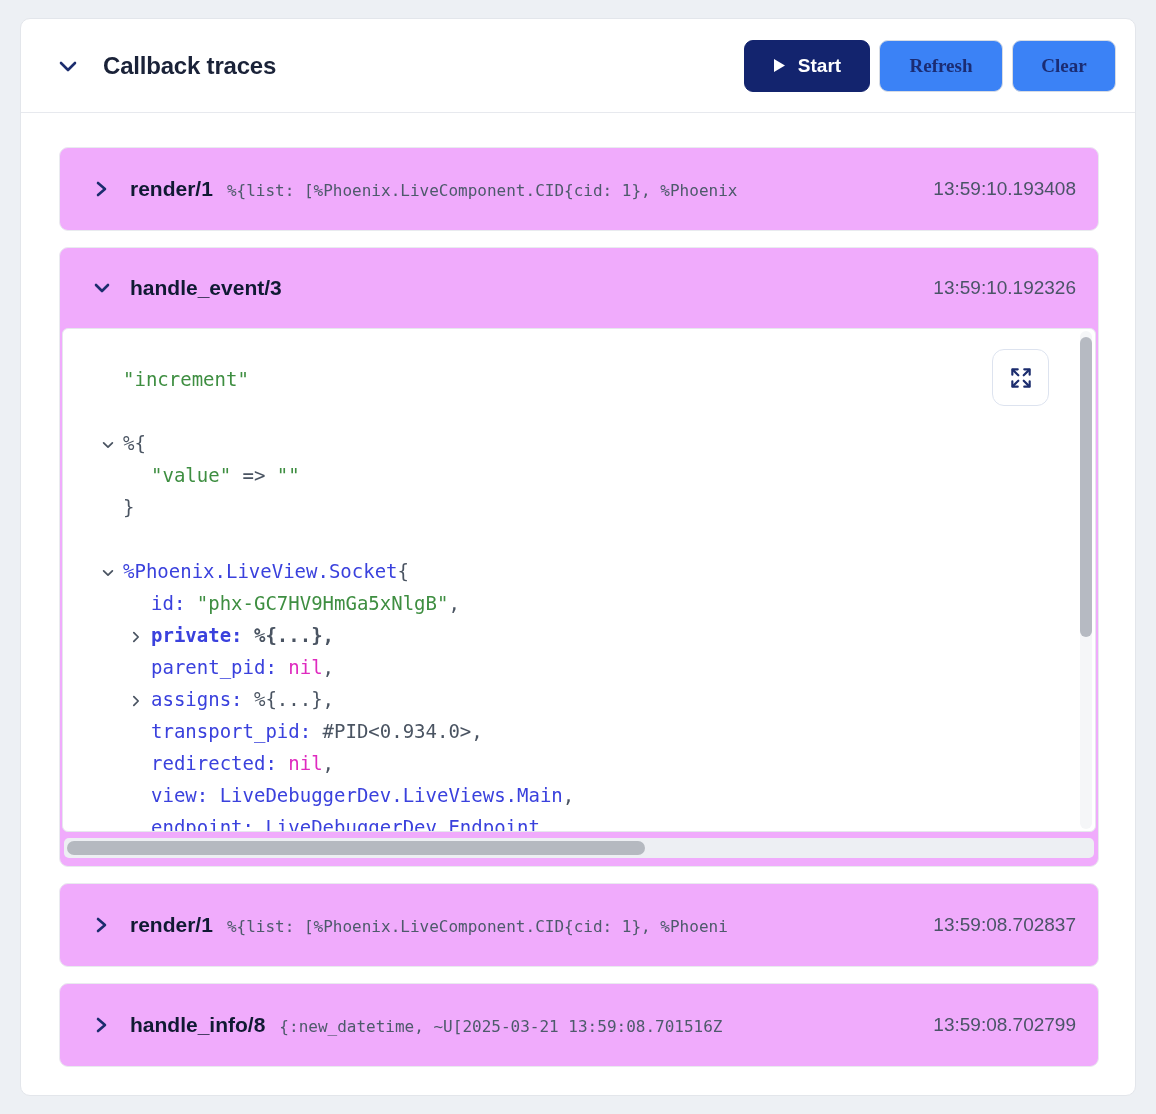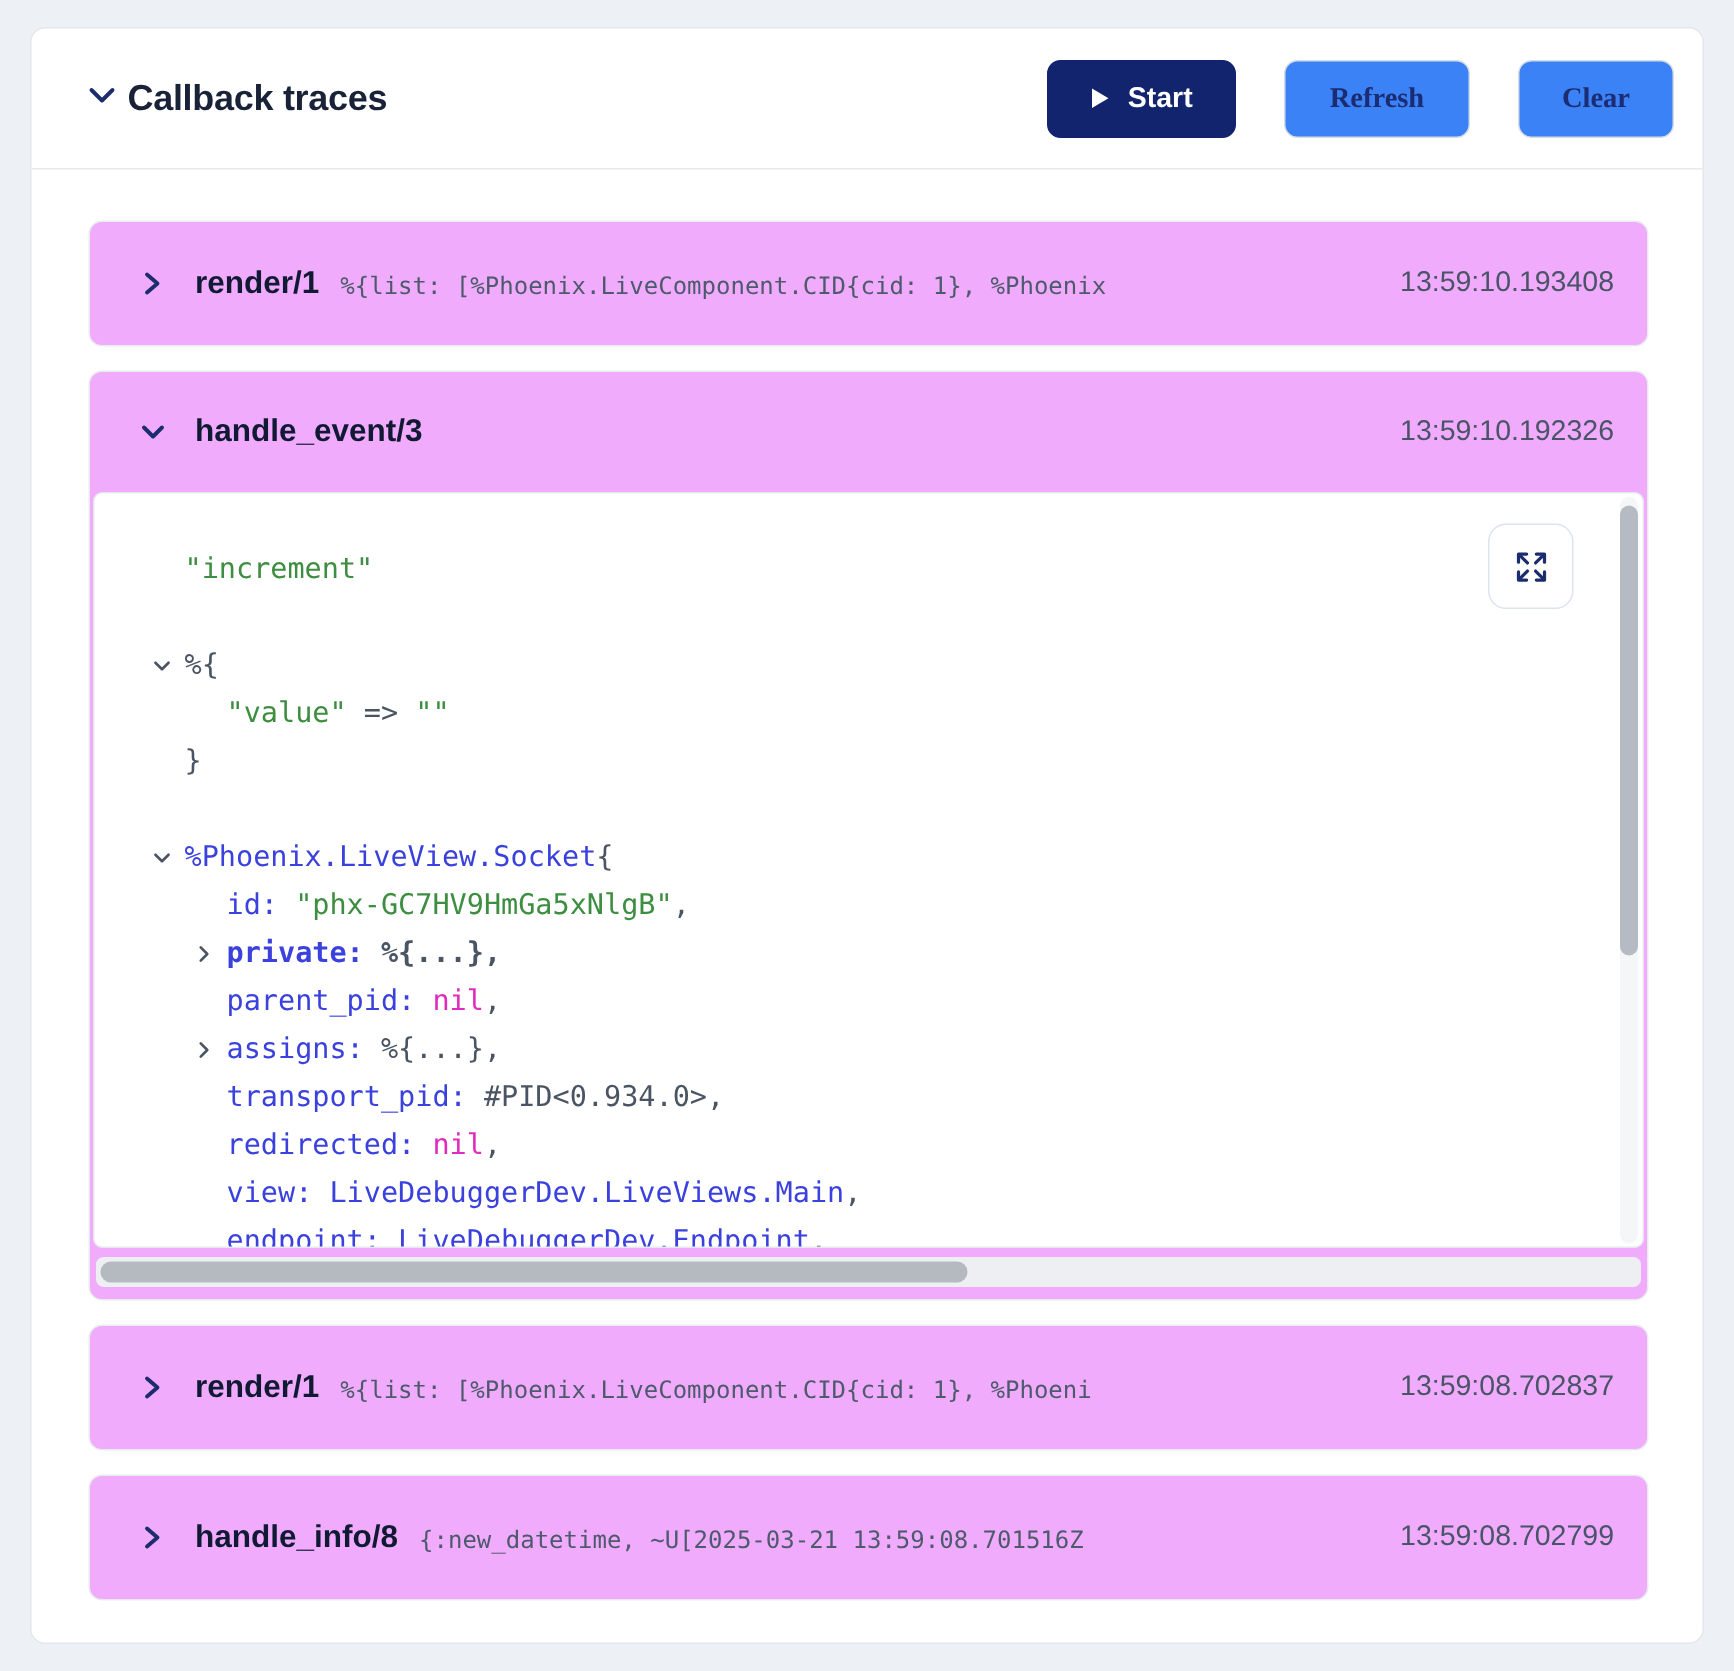--- a/index.html
+++ b/index.html
@@ -10,24 +10,24 @@
     position:absolute; left:20px; top:18px; width:1116px; height:1078px;
     background:#ffffff; border:1px solid #e3e6eb; border-radius:10px;
     overflow:hidden;
   }
 
   
   .panel-header {
     height:94px; display:flex; align-items:center;
     padding:0 19px 0 36px; border-bottom:1px solid #e7e9ee;
   }
-  .panel-title-group { display:flex; align-items:flex-start; gap:6px; flex:1; }
+  .panel-title-group { display:flex; align-items:center; gap:24px; flex:1; }
   .panel-title { font-size:24px; font-weight:700; color:#1a2238; letter-spacing:-0.2px; }
   .hdr-chevron { width:22px; height:22px; display:flex; align-items:center; justify-content:center; cursor:pointer; }
-  .hdr-buttons { display:flex; gap:32px; }
+  .hdr-buttons { display:flex; gap:9px; }
   .btn {
     height:52px; border-radius:9px; font-size:19px; font-weight:700;
     display:flex; align-items:center; justify-content:center; gap:12px;
     cursor:pointer; font-family:"Liberation Sans", sans-serif;
   }
   .btn-primary { width:126px; background:#13246e; color:#ffffff; border:1px solid #13246e; }
   .btn-secondary { background:#3b82f6; color:#1b2c73; border:1.5px solid #d7dce4;font-family:Liberation Serif, serif; }
   .btn-refresh { width:124px; }
   .btn-clear { width:104px; }
 

